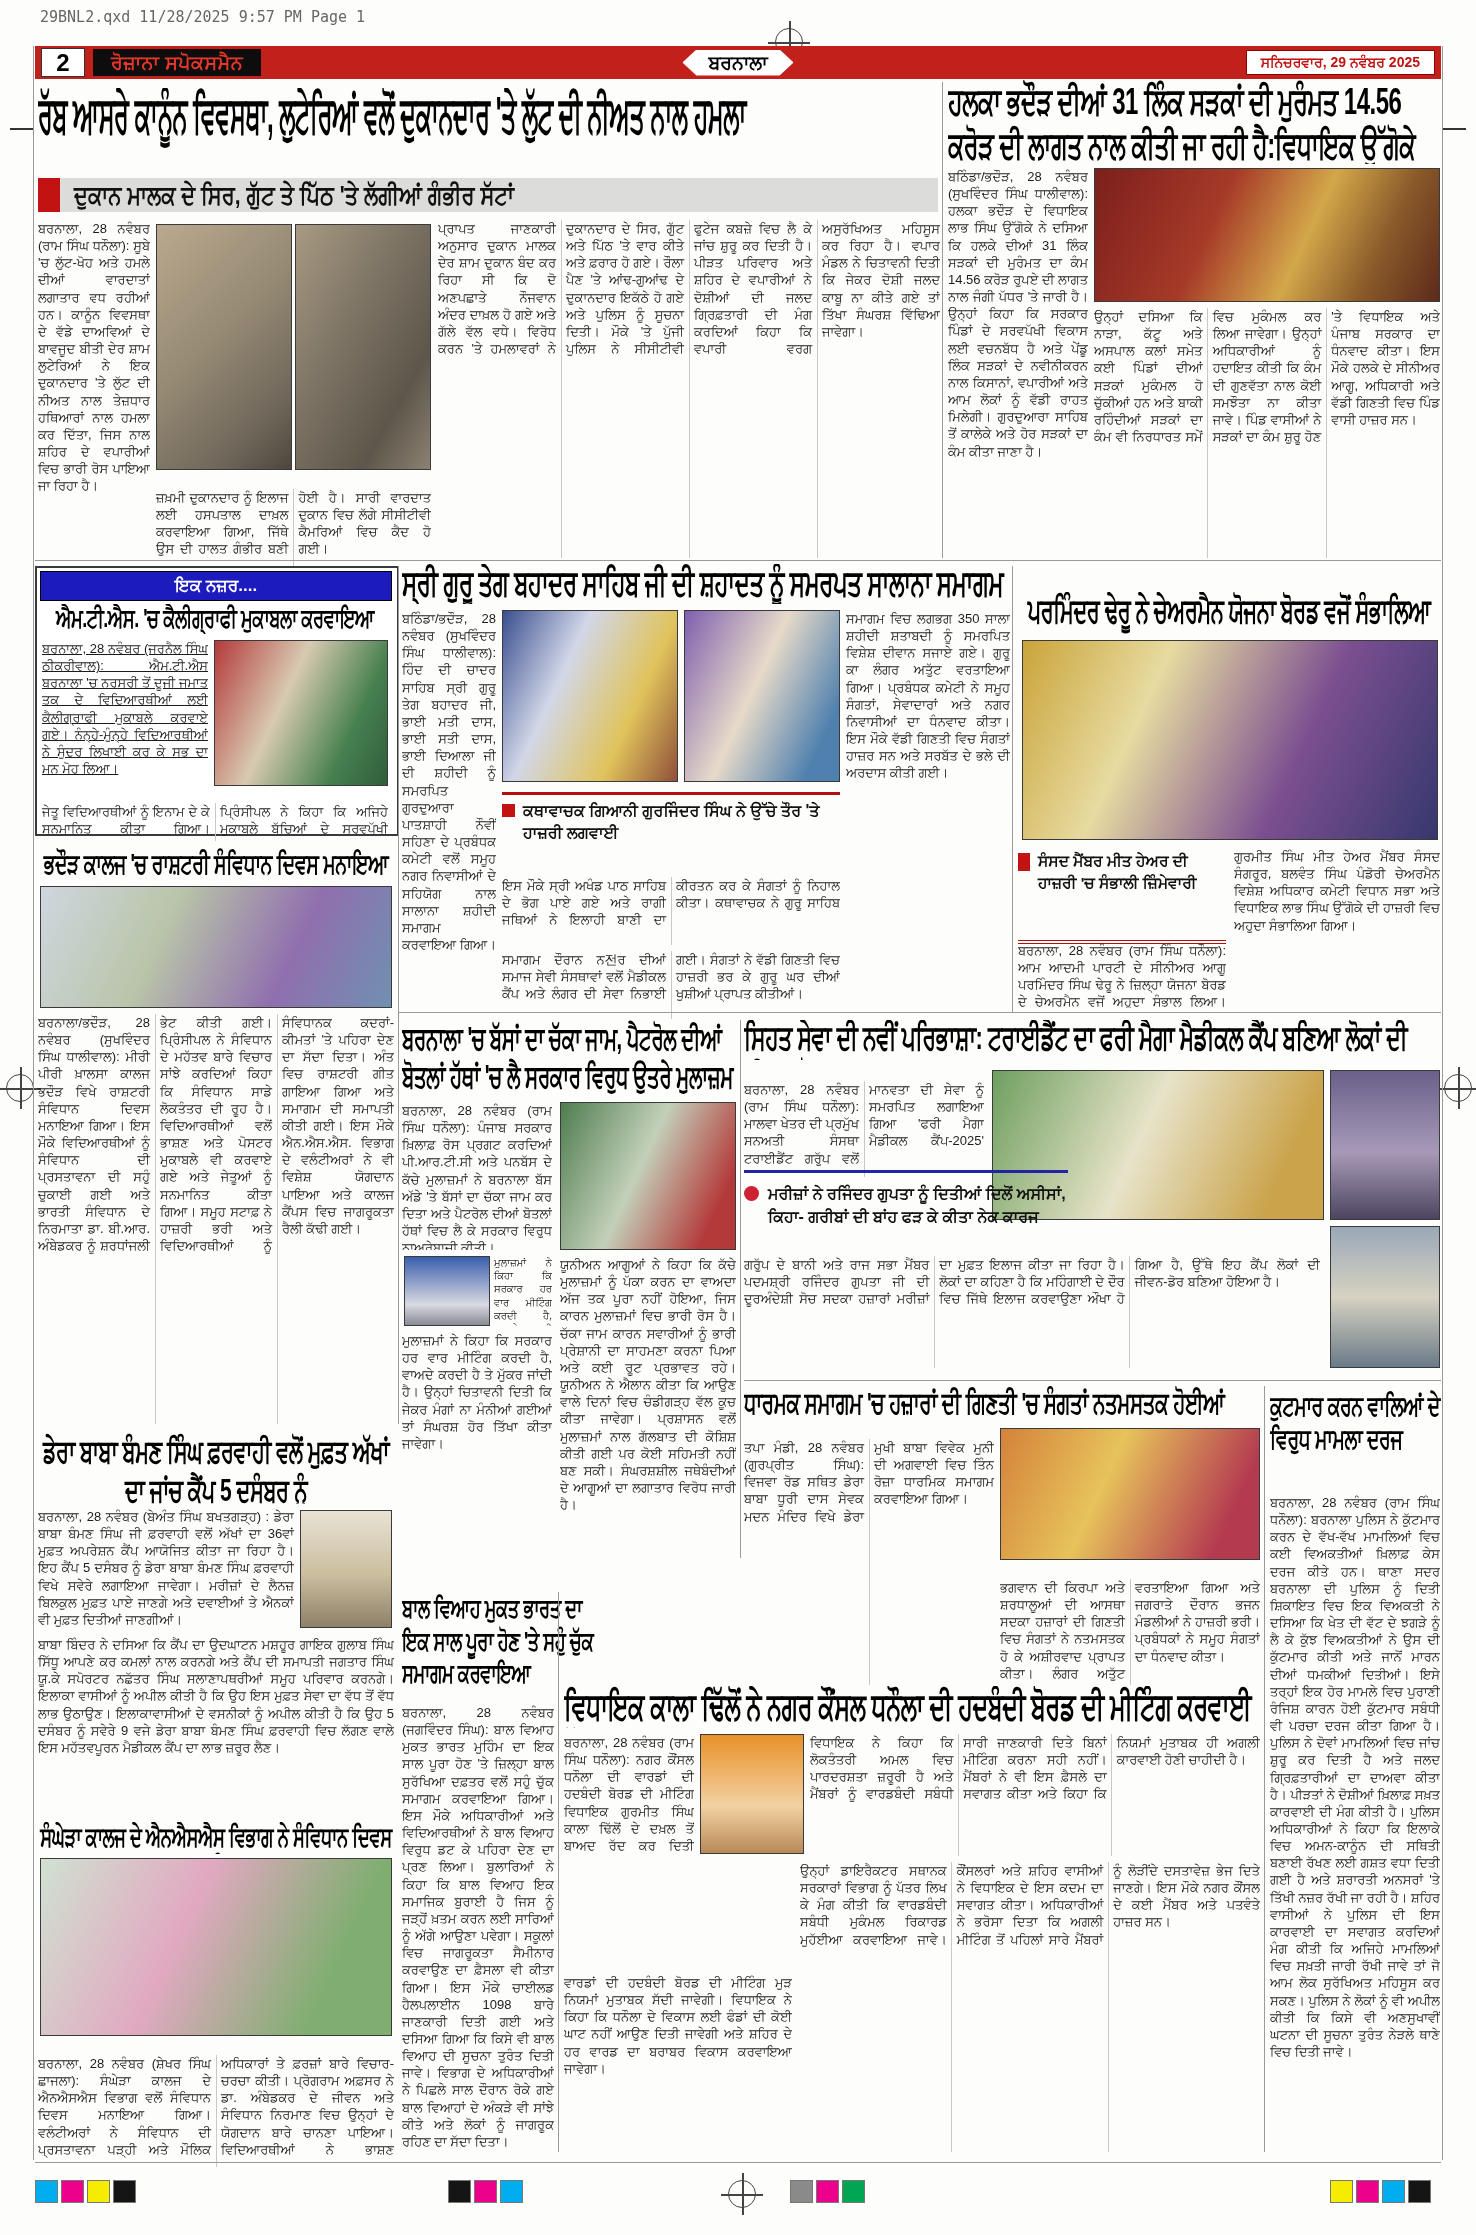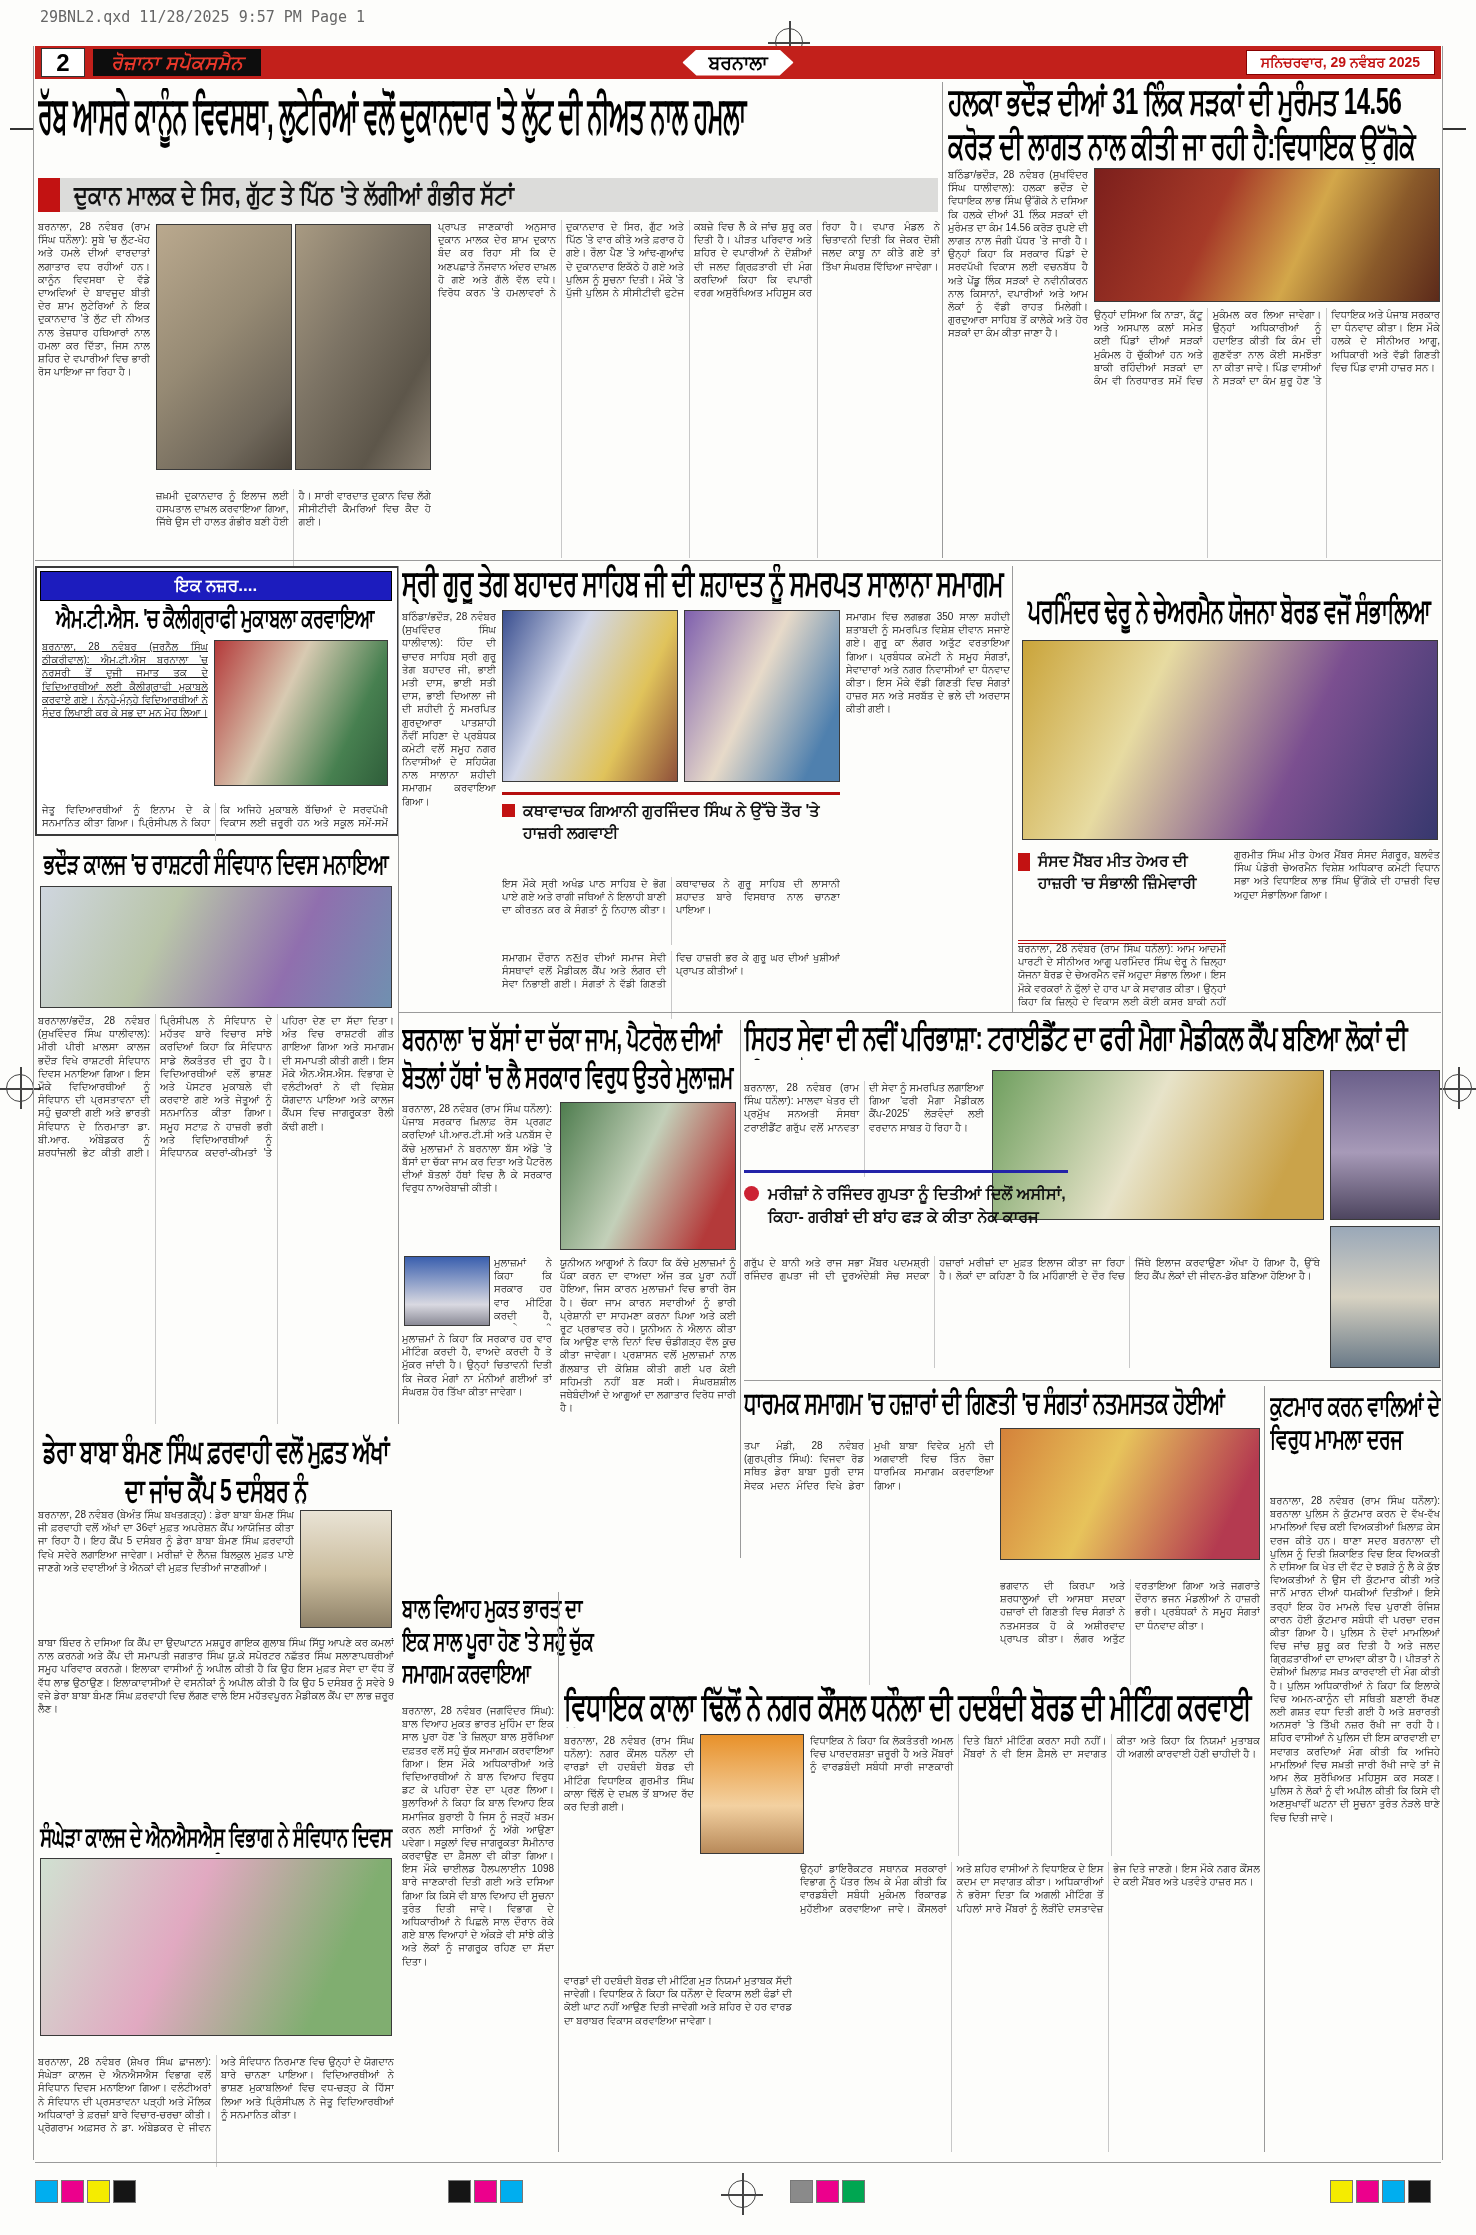--- a/index.html
+++ b/index.html
@@ -17,36 +17,36 @@
   .c-cyan{background:#00aeef;} .c-mag{background:#ec008c;} .c-yel{background:#f5ec00;}
   .c-blk{background:#151515;} .c-gry{background:#8a8a8a;} .c-grn{background:#00a651;}
   
   .vline{width:1px;background:#9a9a9a;}
   .hline{height:1px;background:#9a9a9a;}
   
   .masthead{background:#c2201b;display:flex;align-items:center;padding:0 6px;box-sizing:border-box;}
   .pgnum{background:#fff;border:1px solid #333;color:#000;font-weight:bold;font-size:24px;
          width:42px;height:27px;display:flex;align-items:center;justify-content:center;}
   .papername{background:#0d0d0d;color:#e8372a;font-weight:bold;font-size:19px;padding:2px 18px;
-             margin-left:8px;height:23px;display:flex;align-items:center;letter-spacing:.5px;font-style:italic;}
+             margin-left:8px;height:23px;display:flex;align-items:center;letter-spacing:.5px;}
   .edition{position:absolute;left:50%;transform:translateX(-50%);background:#fff;color:#000;
            font-weight:bold;font-size:19px;padding:2px 26px;
            clip-path:polygon(0 50%,14px 0,calc(100% - 14px) 0,100% 50%,calc(100% - 14px) 100%,14px 100%);}
   .dateline-box{margin-left:auto;background:#fff;border:1px solid #800;color:#c21212;font-weight:bold;
                 font-size:14px;padding:3px 14px;}
   
   .hl{font-weight:bold;color:#000;line-height:1.12;transform-origin:left top;display:inline-block;
       letter-spacing:-0.5px;white-space:normal;}
   .hl-ctr{transform-origin:center top;display:block;text-align:center;}
   .clip{overflow:hidden;}
   .subbar{background:#dcdcda;display:flex;align-items:center;}
   .subbar .redblock{width:22px;height:100%;background:#c21212;margin-right:14px;flex:0 0 auto;}
   .subhead{font-weight:bold;font-size:21px;transform:scaleY(1.25);transform-origin:left center;}
   
-  .bt{font-size:10px;line-height:1.32;text-align:justify;color:#1c1c1c;word-break:break-word;
+  .bt{font-size:13px;line-height:1.32;text-align:justify;color:#1c1c1c;word-break:break-word;
       overflow:hidden;}
   .cols-2{column-count:2;column-gap:10px;column-rule:1px solid #c8c8c8;margin-top:13px;}
   .cols-3{column-count:3;column-gap:10px;column-rule:1px solid #c8c8c8;}
   .cols-4{column-count:4;column-gap:10px;column-rule:1px solid #c8c8c8;}
   
   .photo{border:1px solid #3a3a3a;box-sizing:border-box;}
   .ph-cctv1{background:linear-gradient(135deg,#baa98e,#968a74 45%,#6f675a 80%,#4d463c);}
   .ph-cctv2{background:linear-gradient(120deg,#a89a82,#7d7465 40%,#5d564a 75%,#8c8273);}
   .ph-event{background:linear-gradient(115deg,#7c1f1c,#a63a28 35%,#d3a74a 60%,#8a5a2a 80%,#5c2a1a);}
   .ph-mts{background:linear-gradient(115deg,#b43a3a,#d8cab2 40%,#478050 75%,#2f5e3a);}

